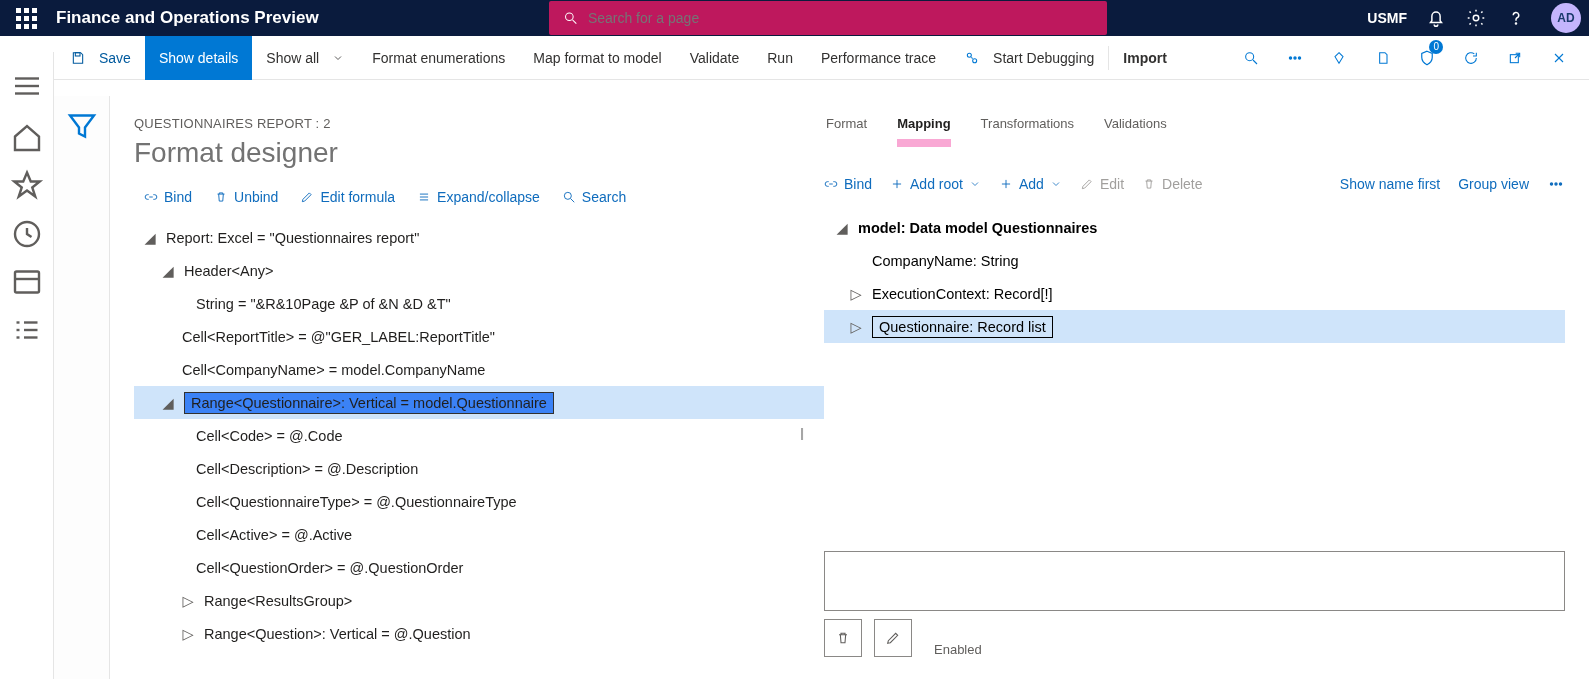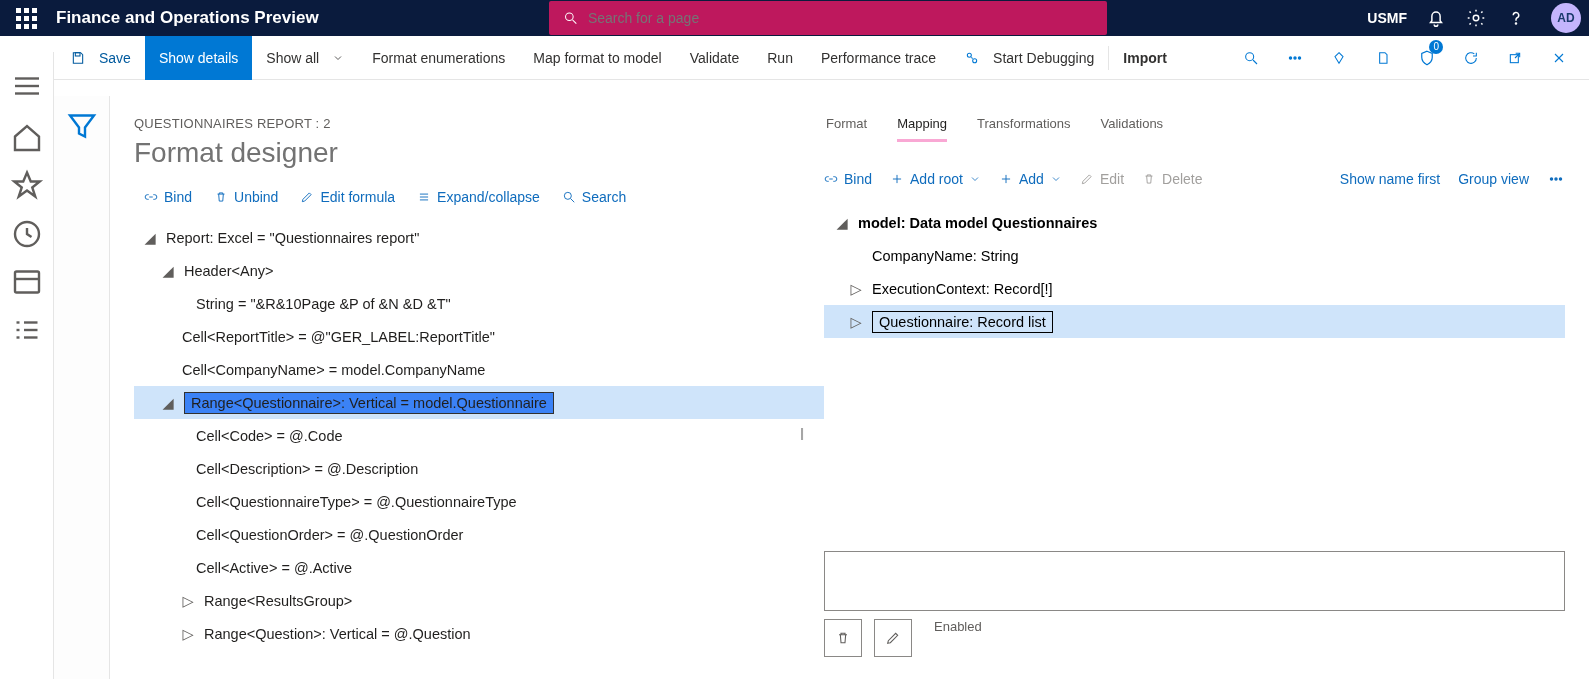--- a/index.html
+++ b/index.html
@@ -59,38 +59,38 @@
 .tree .indent3 { padding-left: 62px; }
 .tree .sel { background: #cfe4fa; }
 .tree .sel .node-text { border: 1px solid #323130; padding: 2px 6px; background: #3b82f6; }
 .node-text { padding: 2px 0; }
 
 .split-grip { position: absolute; left: 690px; top: 330px; color: #a0a0a0; font-size: 12px; letter-spacing: -2px; }
 
 
 .tabs { display: flex; gap: 30px; font-size: 13px; color: #605e5c; margin-bottom: 28px; padding-left: 2px; }
 .tabs .tab { padding-bottom: 8px; cursor: pointer; }
-.tabs .tab.active { color: #201f1e; font-weight: 400; border-bottom: 3px solid #f9a8d4; }
+.tabs .tab.active { color: #201f1e; font-weight: 700; border-bottom: 8px solid #f9a8d4; }
 
 .map-toolbar { display: flex; align-items: center; gap: 18px; font-size: 14px; color: #0f6cbd; margin-bottom: 18px; }
 .map-toolbar .lnk { display: flex; align-items: center; gap: 6px; cursor: pointer; white-space: nowrap; }
 .map-toolbar .lnk.disabled { color: #a19f9d; cursor: default; }
 .map-toolbar .spacer { flex: 1; }
 
 .rtree { font-size: 14.5px; }
 .rtree .row { height: 33px; display: flex; align-items: center; }
 .rtree .sel-row { background: #cfe4fa; }
 .rtree .sel-row .node-text { border: 1px solid #000000; padding: 2px 6px; }
 .rtree .caret { width: 12px; display: inline-flex; justify-content: center; margin-right: 10px; color: #605e5c; }
 .rtree .i0 { padding-left: 12px; }
 .rtree .i1 { padding-left: 48px; }
 .rtree .i1c { padding-left: 26px; }
 
 .bottom-box { position: absolute; bottom: 68px; left: 0; right: 24px; height: 60px; border: 1px solid #8a8886; }
-.bottom-row { position: absolute; bottom: 22px; left: 0; display: flex; align-items: flex-start; gap: 12px; }
+.bottom-row { position: absolute; bottom: 22px; left: 0; display: flex; align-items: flex-end; gap: 12px; }
 .sqbtn { width: 38px; height: 38px; border: 1px solid #8a8886; display: flex; align-items: center; justify-content: center; color: #605e5c; cursor: pointer; }
 .enabled-lbl { font-size: 13px; color: #605e5c; margin-left: 10px; }
 
 svg { stroke: currentColor; fill: none; stroke-width: 1.6; }
 </style>
 </head>
 <body>
 
 <div class="topbar">
   <div class="waffle">
@@ -352,24 +352,24 @@
       <div class="row indent3">
           <span class="node-text">Cell&lt;Code&gt; = @.Code</span>
         </div>
       <div class="row indent3">
           <span class="node-text">Cell&lt;Description&gt; = @.Description</span>
         </div>
       <div class="row indent3">
           <span class="node-text">Cell&lt;QuestionnaireType&gt; = @.QuestionnaireType</span>
         </div>
       <div class="row indent3">
+          <span class="node-text">Cell&lt;Active&gt; = @.Active</span>
+        </div>
+      <div class="row indent3">
           <span class="node-text">Cell&lt;QuestionOrder&gt; = @.QuestionOrder</span>
-        </div>
-      <div class="row indent3">
-          <span class="node-text">Cell&lt;Active&gt; = @.Active</span>
         </div>
       <div class="row indent2">
           <span class="caret">▷</span>
           <span class="node-text">Range&lt;ResultsGroup&gt;</span>
         </div>
       <div class="row indent2">
           <span class="caret">▷</span>
           <span class="node-text">Range&lt;Question&gt;: Vertical = @.Question</span>
         </div>
     </div>

